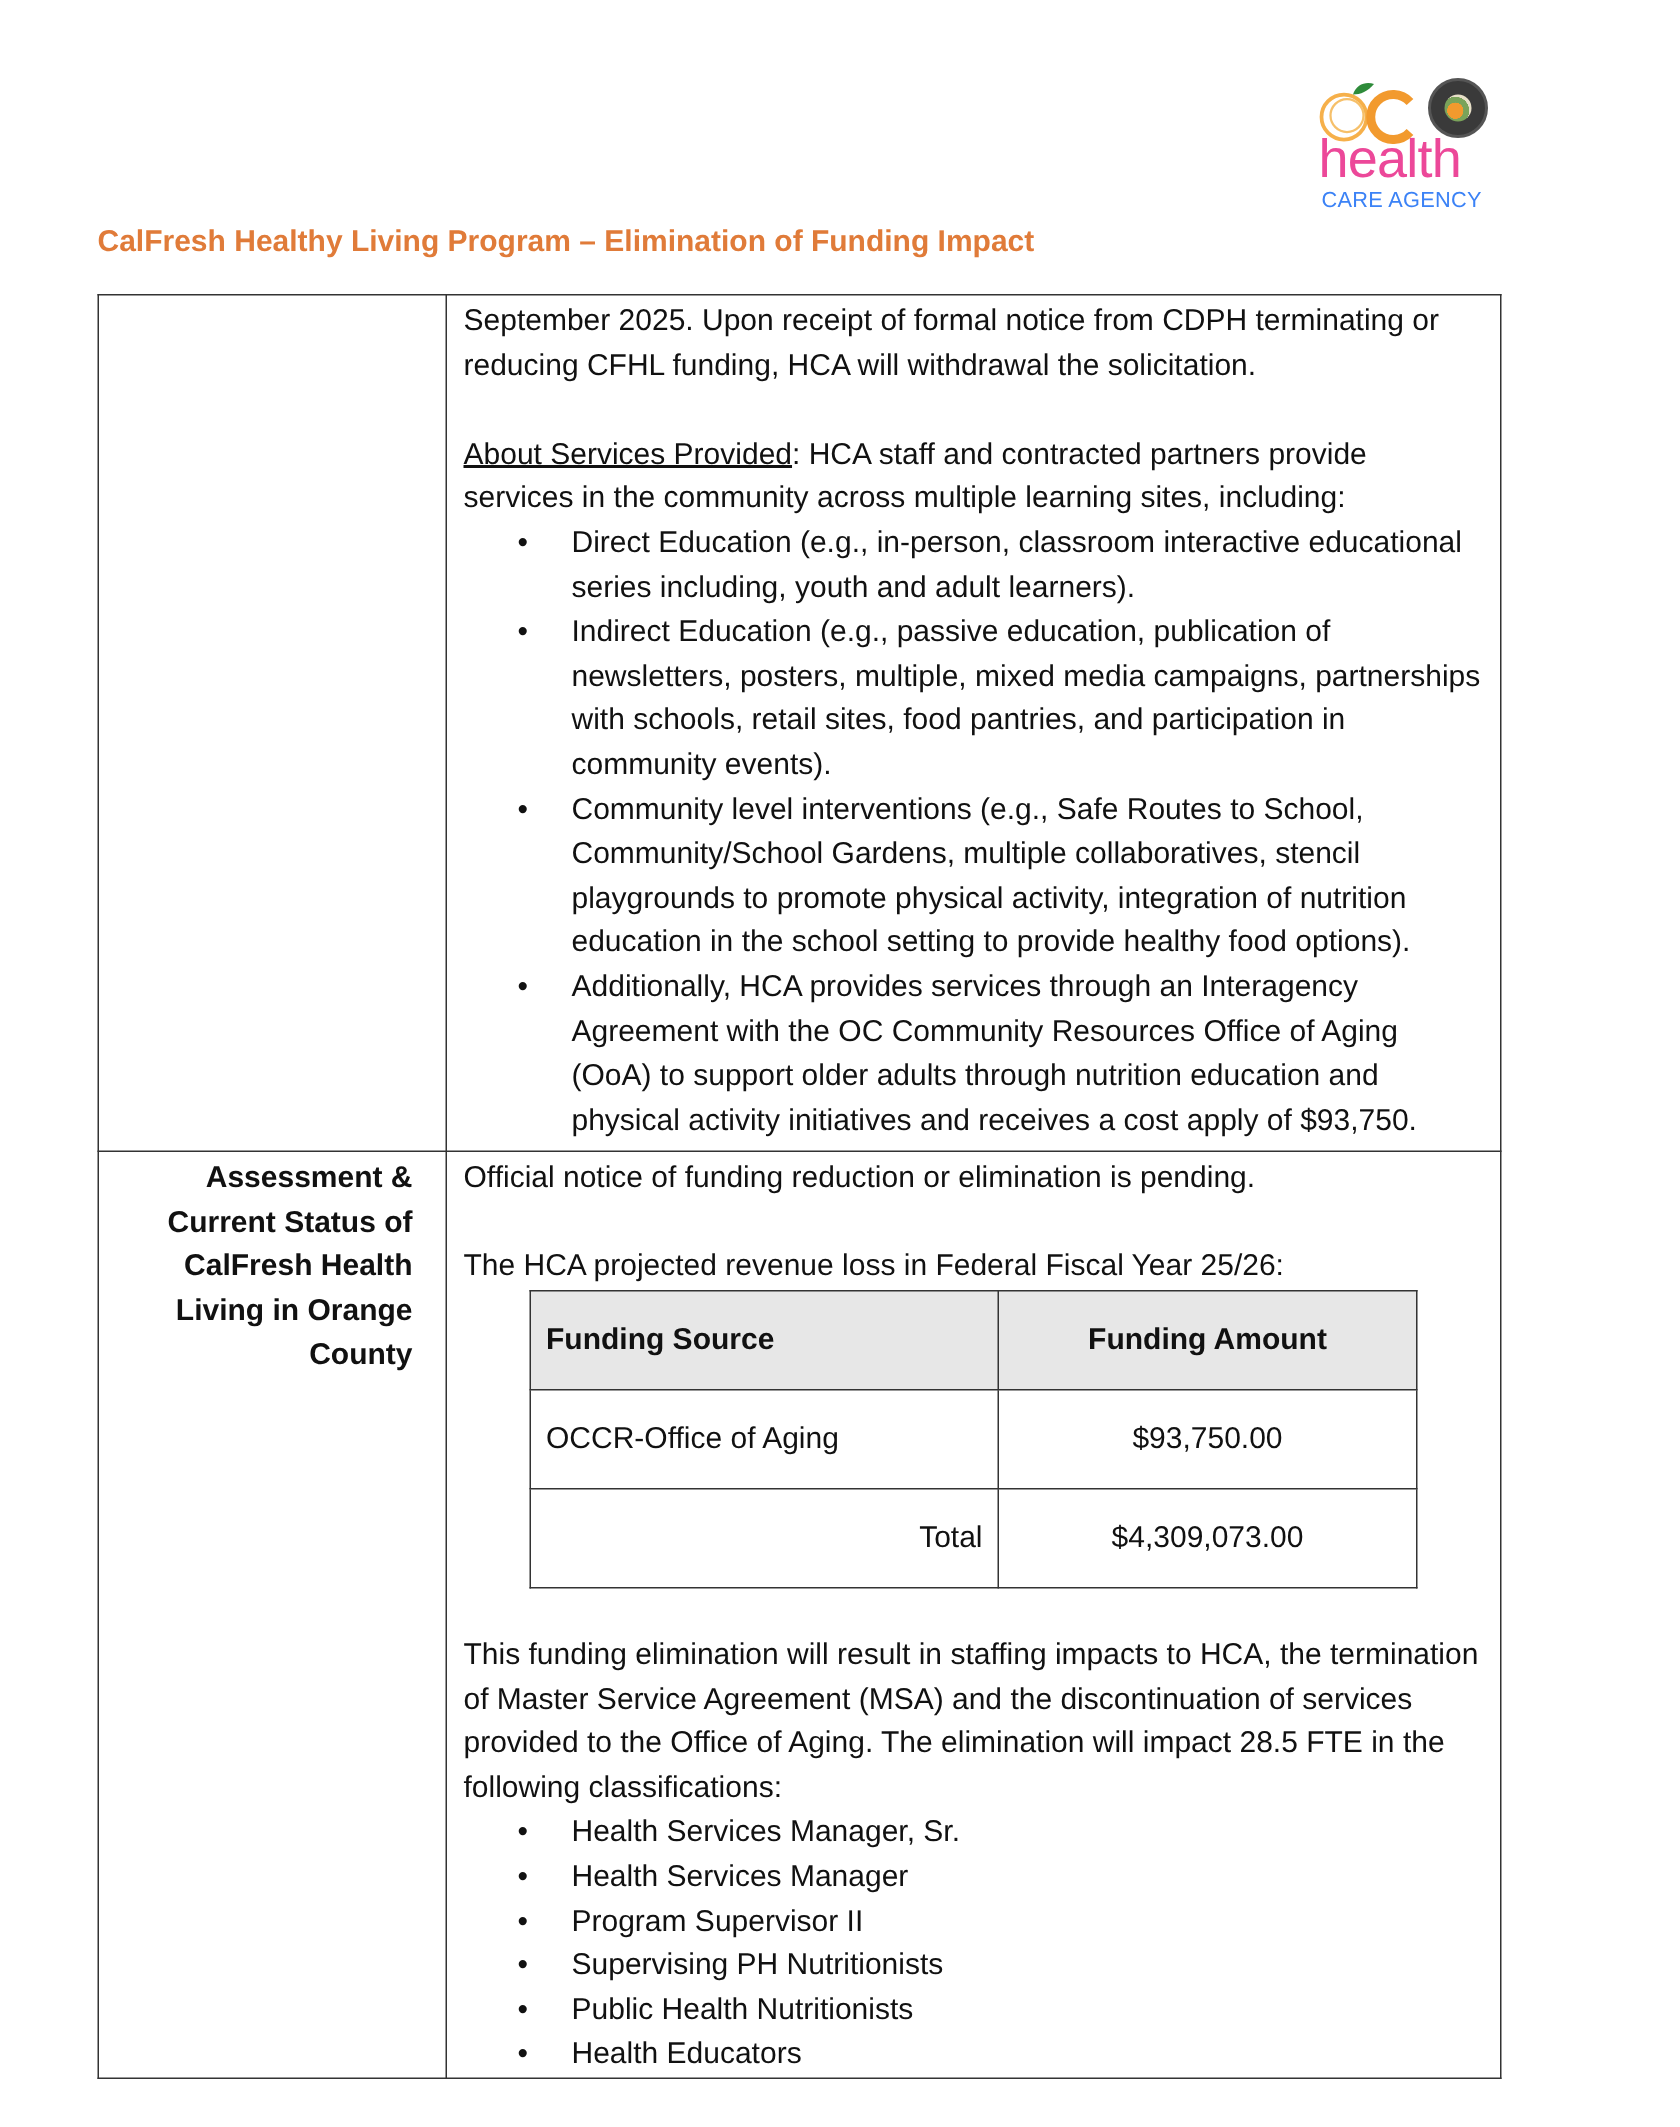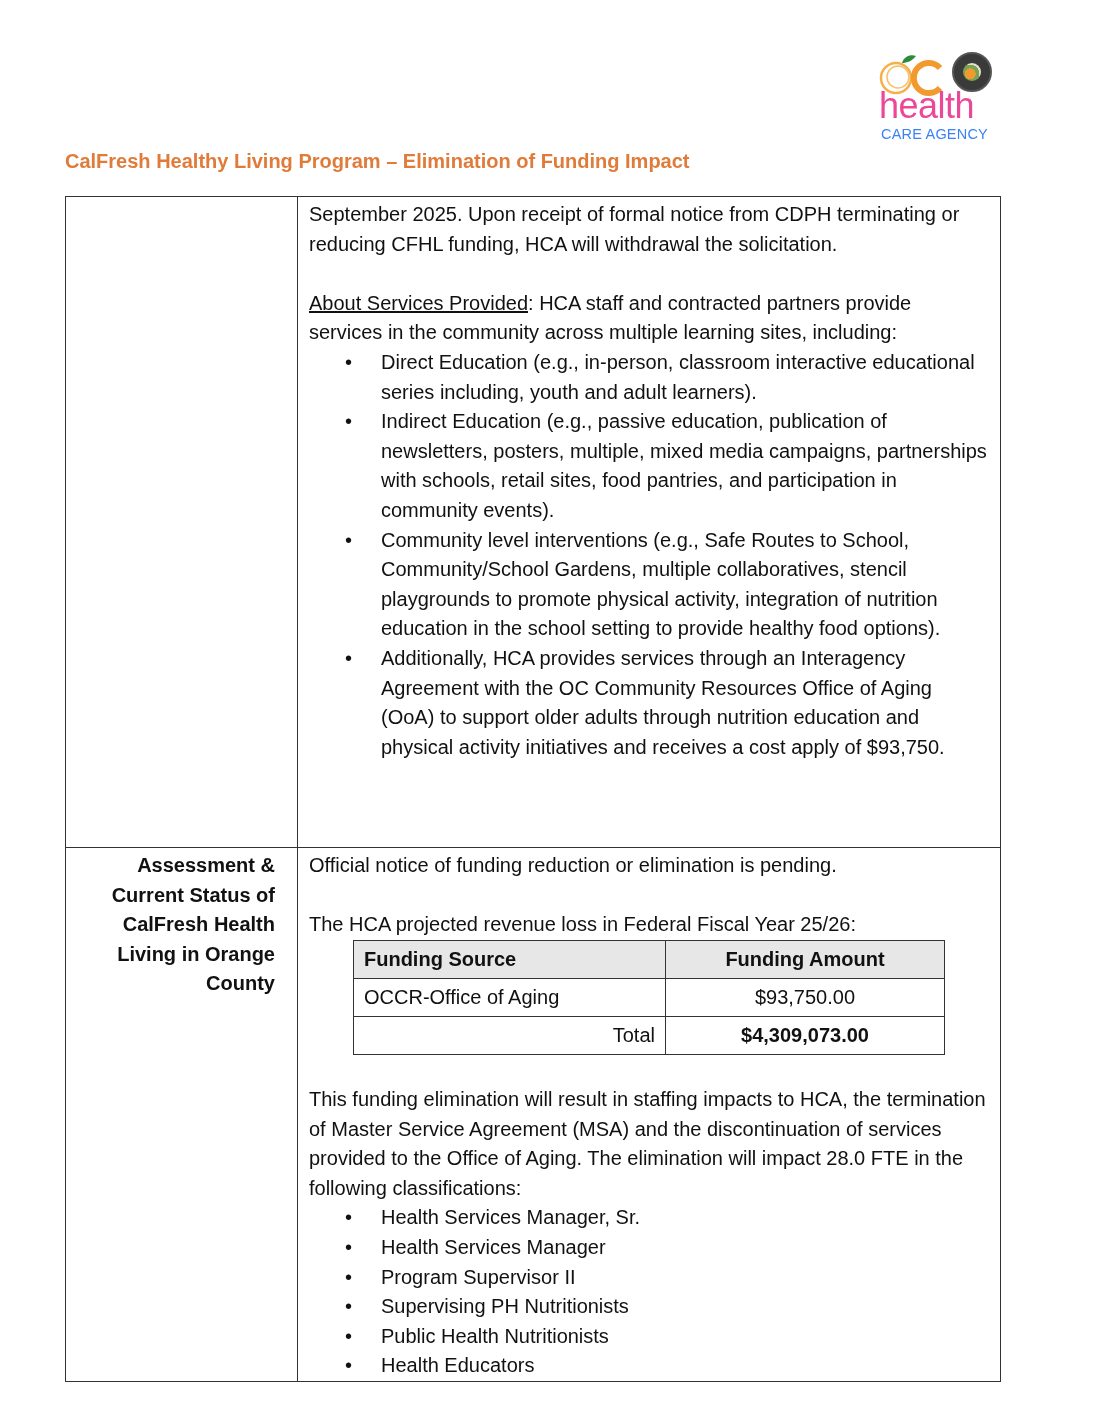--- a/index.html
+++ b/index.html
@@ -48,27 +48,27 @@
     .u { text-decoration: underline; }
     ul { margin: 0; padding: 0 0 0 72px; list-style: none; }
     ul li { position: relative; }
     ul li::before {
       content: "\2022"; position: absolute; left: -36px; top: 0; font-size: 20px;
     }
     .inner {
       margin: 0 0 0 44px; width: 592px; border-collapse: collapse; font-size: 20px;
     }
     .inner th, .inner td {
-      border: 1px solid #333; padding: 4px 10px; line-height: 29.2px; height: 29px;
+      border: 1px solid #333; padding: 18px 10px; line-height: 29.2px; height: 29px;
     }
     .inner th { background: #e7e7e7; font-weight: bold; text-align: left; }
     .inner th.amt, .inner td.amt { text-align: center; width: 258px; }
     .inner td.total-label { text-align: right; }
-    .inner td.bold { font-weight: bold; margin-top: 20px; }
-    .row1-body { height: 651px; box-sizing: border-box; }
+    .inner td.bold { font-weight: normal; margin-top: 20px; }
+    .row1-body { height: 571px; box-sizing: border-box; }
   </style>
 </head>
 <body>
 
 <div class="logo">
   <svg class="oc" viewBox="0 0 70 46">
     <circle cx="18" cy="28" r="15" fill="none" stroke="#f6b04a" stroke-width="2.5"></circle>
     <circle cx="20" cy="27" r="11" fill="none" stroke="#f6c06a" stroke-width="1.5"></circle>
     <path d="M62 18 A15 15 0 1 0 62 38" fill="none" stroke="#f29a2e" stroke-width="6"></path>
     <path d="M24 13 C26 6 33 4 38 6 C34 11 29 13 24 13 Z" fill="#2e8b3a"></path>
@@ -112,21 +112,21 @@
           <td>OCCR-Office of Aging</td>
           <td class="amt">$93,750.00</td>
         </tr>
         <tr>
           <td class="total-label">Total</td>
           <td class="amt bold">$4,309,073.00</td>
         </tr>
       </tbody>
           </table>
       <div class="gap"></div>
-      <p>This funding elimination will result in staffing impacts to HCA, the termination of Master Service Agreement (MSA) and the discontinuation of services provided to the Office of Aging.  The elimination will impact 28.0 FTE in the following classifications:</p>
+      <p>This funding elimination will result in staffing impacts to HCA, the termination of Master Service Agreement (MSA) and the discontinuation of services provided to the Office of Aging.  The elimination will impact 28.5 FTE in the following classifications:</p>
       <ul>
         <li>Health Services Manager, Sr.</li>
         <li>Health Services Manager</li>
         <li>Program Supervisor II</li>
         <li>Supervising PH Nutritionists</li>
         <li>Public Health Nutritionists</li>
         <li>Health Educators</li>
       </ul>
     </td>
   </tr>

